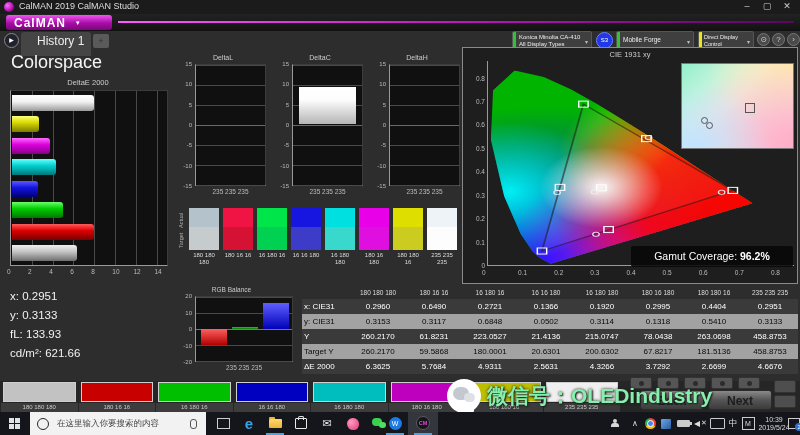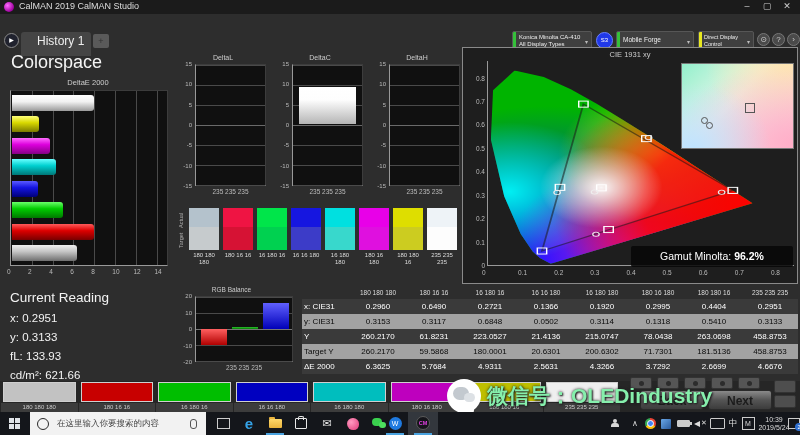--- a/index.html
+++ b/index.html
@@ -165,20 +165,27 @@
 <div id="screen">
 
   <div class="abs" id="titlebar">
     <div class="abs" id="app-icon"></div>
     <div class="abs" id="win-title">CalMAN 2019 CalMAN Studio</div>
     <div class="abs winctl" style="left:737px">–</div>
     <div class="abs winctl" style="left:757px">▢</div>
     <div class="abs winctl" style="left:777px">✕</div>
   </div>
 
+  <div class="abs" id="logobar">
+    <div class="abs" id="logo-box">
+      <span id="logo-text">CalMAN</span>
+      <span id="logo-caret">▾</span>
+    </div>
+    <div class="abs" id="brand-line"></div>
+  </div>
 
   <div class="abs" id="tabbar">
     <div class="abs" id="play-btn">▶</div>
     <div class="abs" id="tab-history">History 1</div>
     <div class="abs" id="tab-add">+</div>
 
     <div class="abs meter" style="left:512px;width:80px">
       <div class="bar" style="background:#35c03a"></div>
       <div class="m2" style="padding-left:6px">
         <div>Konica Minolta CA-410</div>
@@ -445,27 +452,26 @@
         <div class="tick abs" style="left: 4px; width: 18px; text-align: right; top: 167.143px;">0.2</div>
         <div class="tick abs" style="left: 4px; width: 18px; text-align: right; top: 190.571px;">0.1</div>
         <div class="tick abs" style="left: 4px; width: 18px; text-align: right; top: 214px;">0</div>
       </div>
     <div class="abs" id="cie-inset">
       <div class="insq" id="inset-square" style="left: 57%; top: 46%;"></div>
       <div class="incir" id="inset-c1" style="left: 17%; top: 63%;"></div>
       <div class="incir" id="inset-c2" style="left: 22%; top: 69%;"></div>
     </div>
     <div class="abs" id="gamut-badge">
-      <span>Gamut Minolta:</span>
+      <span>Gamut Coverage:</span>
       <b>96.2%</b>
     </div>
   </div>
 
   <div class="abs" id="current-reading">
-    <div id="cr-title">Current Reading</div>
     <div class="cr-line">x: 0.2951</div>
     <div class="cr-line">y: 0.3133</div>
     <div class="cr-line">fL: 133.93</div>
     <div class="cr-line">cd/m²: 621.66</div>
   </div>
 
   <div class="abs" id="rgb-panel">
     <div class="panel-title" style="top:0;font-size:6.5px">RGB Balance</div>
     <div class="plot" id="rgb-plot">
         <div class="gridh" style="top: 0%;"></div>
@@ -532,21 +538,21 @@
         <div class="tcell">263.0698</div>
         <div class="tcell">458.8753</div>
       </div>
       <div class="trow rlight">
         <div class="tlabel">Target Y</div>
         <div class="tcell">260.2170</div>
         <div class="tcell">59.5868</div>
         <div class="tcell">180.0001</div>
         <div class="tcell">20.6301</div>
         <div class="tcell">200.6302</div>
-        <div class="tcell">71.7301</div>
+        <div class="tcell">67.8217</div>
         <div class="tcell">181.5136</div>
         <div class="tcell">458.8753</div>
       </div>
       <div class="trow rdark">
         <div class="tlabel">ΔE 2000</div>
         <div class="tcell">6.3625</div>
         <div class="tcell">5.7684</div>
         <div class="tcell">4.9311</div>
         <div class="tcell">2.5631</div>
         <div class="tcell">4.3266</div>

